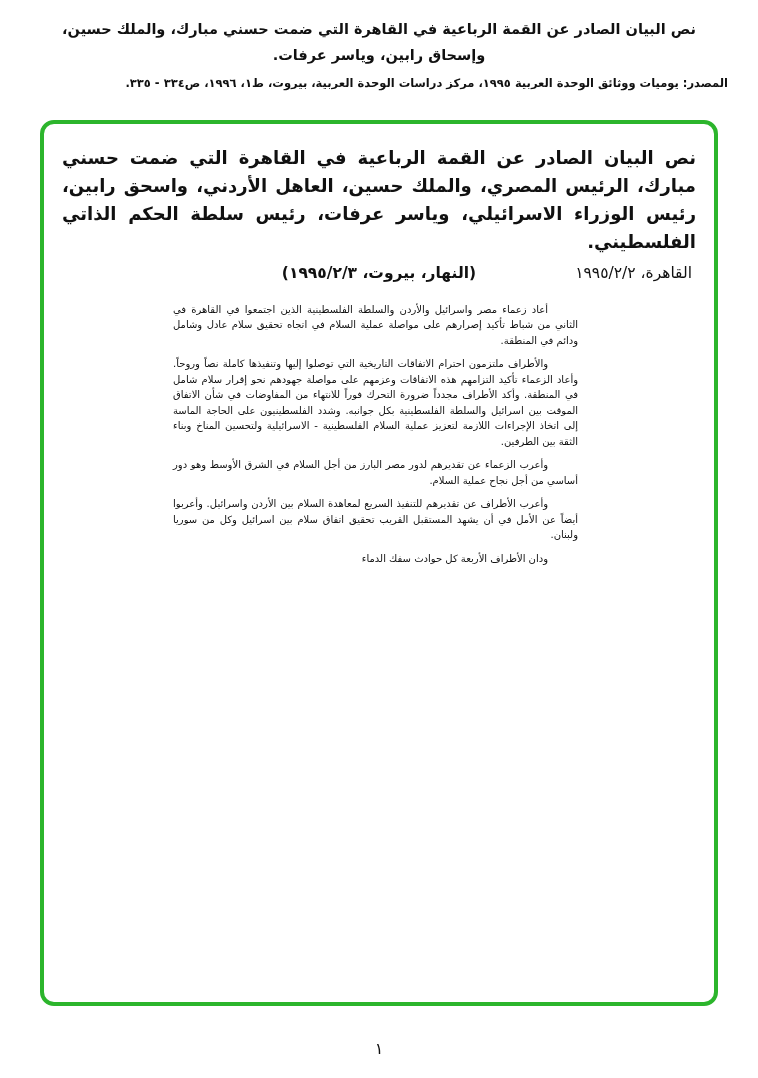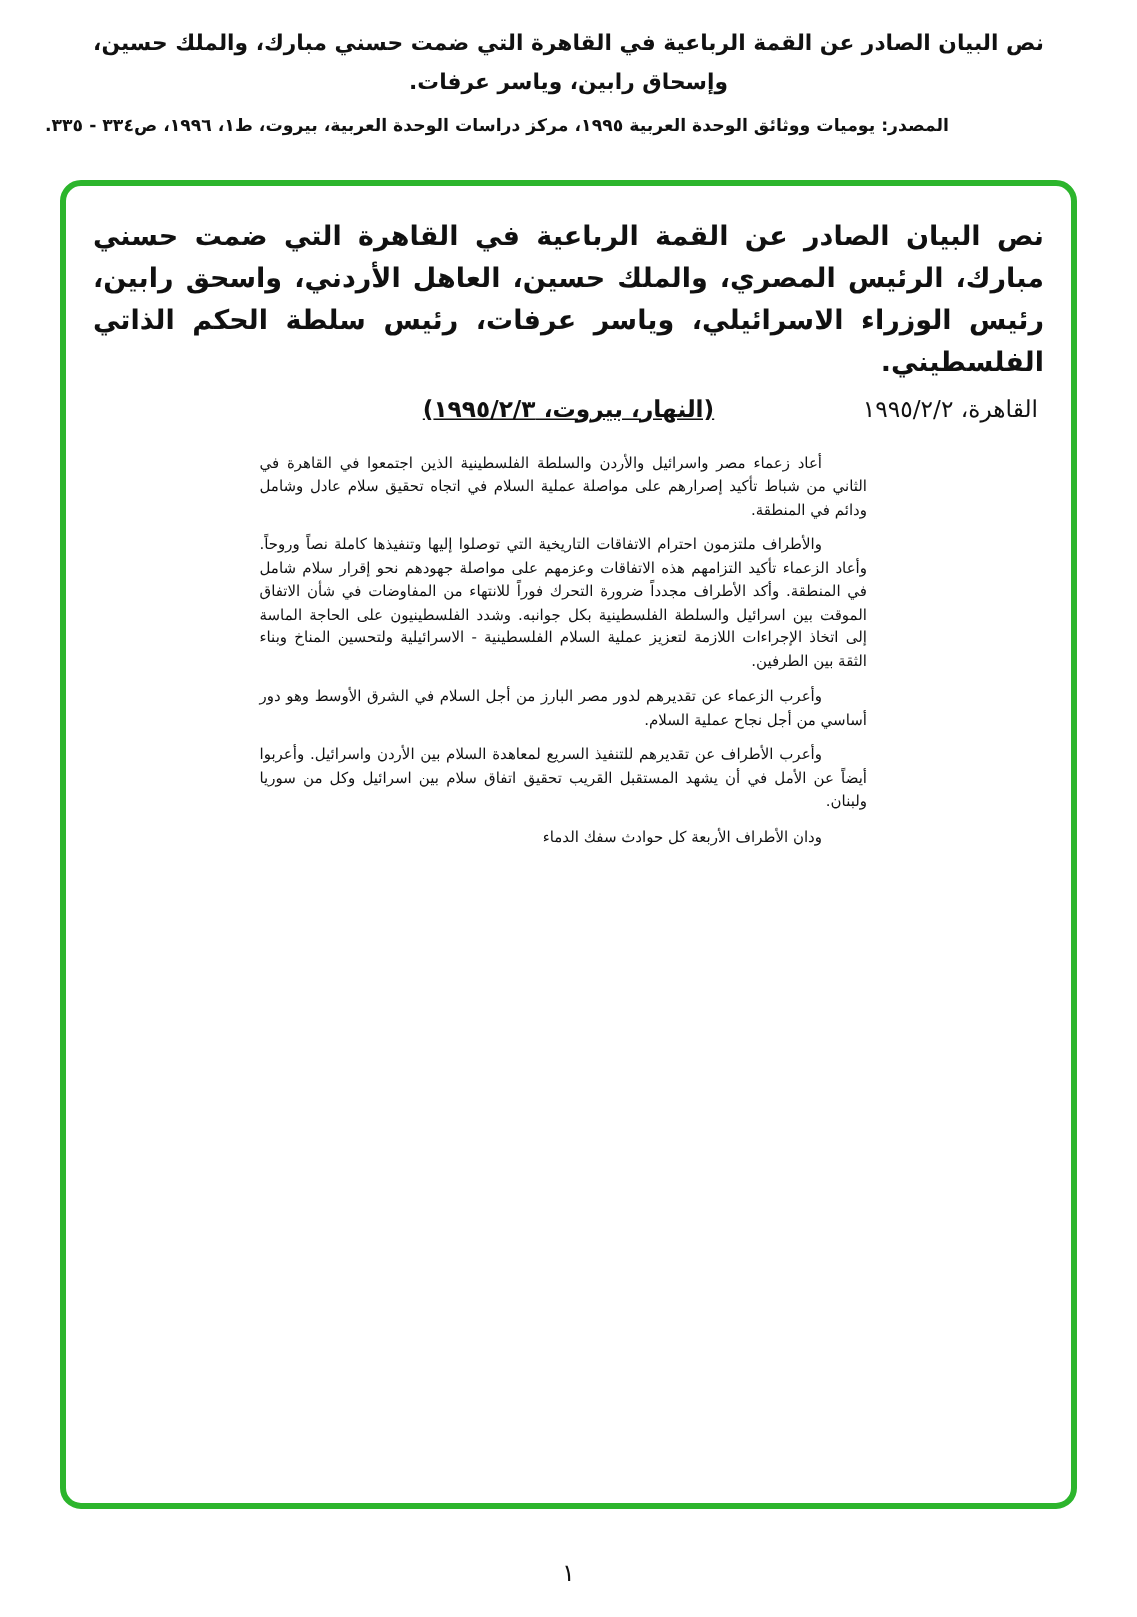--- a/index.html
+++ b/index.html
@@ -15,24 +15,25 @@
   }
   .page-header {
     padding: 16px 42px 0 42px;
     text-align: center;
     font-weight: bold;
     font-size: 14.5px;
     line-height: 1.8;
   }
   .source-line {
     padding: 6px 30px 0 30px;
-    text-align: left;
+    text-align: right;
     font-weight: bold;
     font-size: 11.5px;
     line-height: 1.6;
+    margin-left: 16px;
   }
   .statement-box {
     position: absolute;
     top: 120px;
     left: 40px;
     right: 40px;
     height: 886px;
     border: 4px solid #2cb52c;
     border-radius: 14px;
     padding: 20px 18px 14px 18px;
@@ -52,21 +53,20 @@
     font-size: 15.5px;
     text-align: center;
   }
   .dateline-location {
     position: absolute;
     right: 4px;
     top: 0;
   }
   .dateline-source {
     font-weight: bold;
-    text-decoration: underline;
   }
   .body-column {
     width: 405px;
     margin: 8px 118px 0 auto;
     font-size: 10px;
     line-height: 1.55;
     text-align: justify;
   }
   .body-column p {
     text-indent: 30px;

